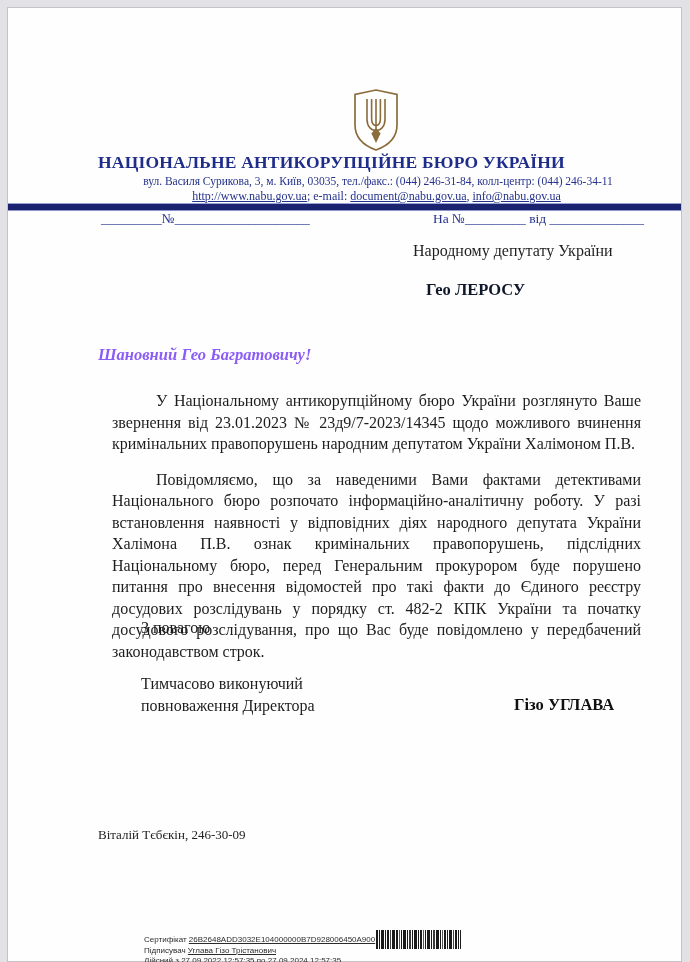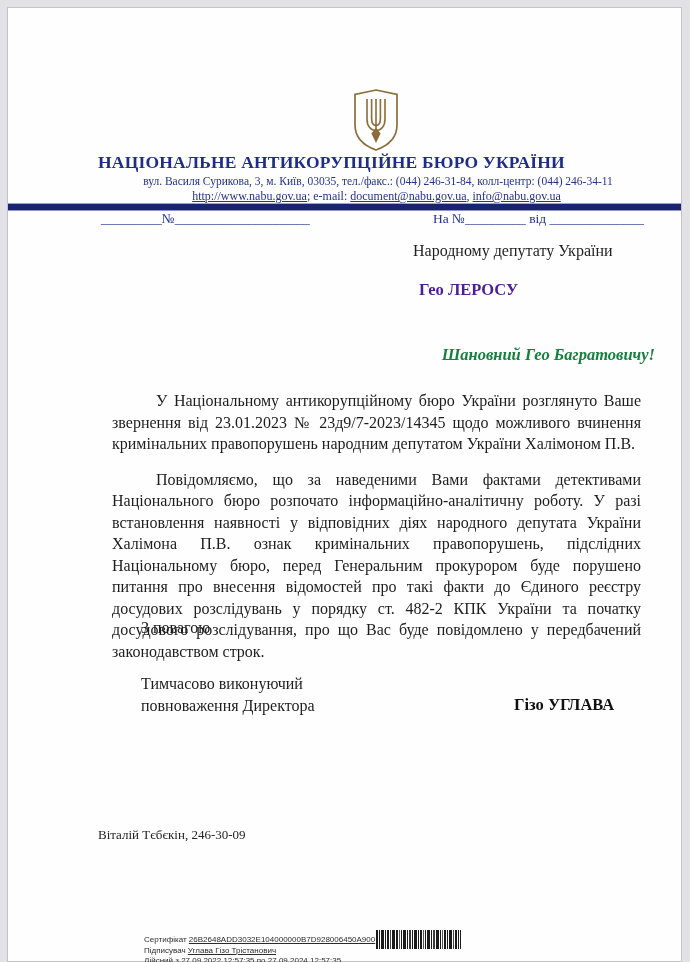--- a/index.html
+++ b/index.html
@@ -35,24 +35,24 @@
     background:#1b2370;
     border-bottom:1px solid #8d96cc;
   }
   .refline{
     top:203px;color:#24328c;font-size:13.5px;white-space:nowrap;
   }
   .refline.left{left:3px;}
   .refline.right{left:335px;}
   
   .recipient1{left:315px;top:234px;font-size:16px;color:#1f1f1f;white-space:nowrap;}
-  .recipient2{left:321px;top:272px;font-size:16.5px;font-weight:bold;color:#4c1d95;white-space:nowrap;}
+  .recipient2{left:328px;top:272px;font-size:16.5px;font-weight:bold;color:#0f172a;white-space:nowrap;}
   .salutation{
-    left:0;top:337px;width:100%;text-align:right;
-    font-weight:bold;font-style:italic;font-size:16.5px;color:#15803d;
+    left:0;top:337px;width:100%;text-align:left;
+    font-weight:bold;font-style:italic;font-size:16.5px;color:#8b5cf6;
   }
   .bodytext{
     left:0;top:368px;width:557px;color:#1d1d1d;
     font-size:16px;line-height:21.5px;text-align:justify;
   }
   .bodytext p{margin:14px;text-indent:44px;}
   .closing{left:43px;top:611px;font-size:16px;color:#1d1d1d;}
   .sig-title{left:43px;top:665px;font-size:16px;line-height:22px;color:#1d1d1d;}
   .sig-name{left:416px;top:687px;font-size:16.5px;font-weight:bold;color:#111;white-space:nowrap;}
   .executor{left:0px;top:819px;font-size:13px;color:#222;white-space:nowrap;}

